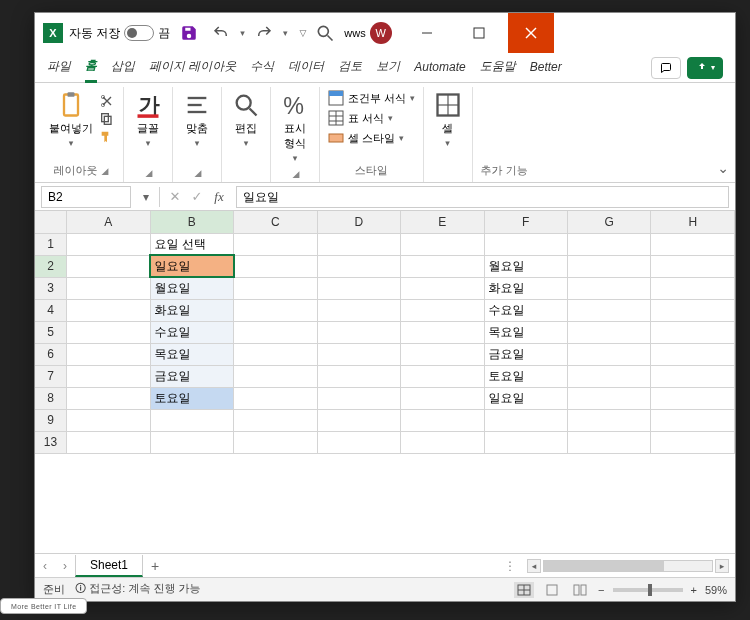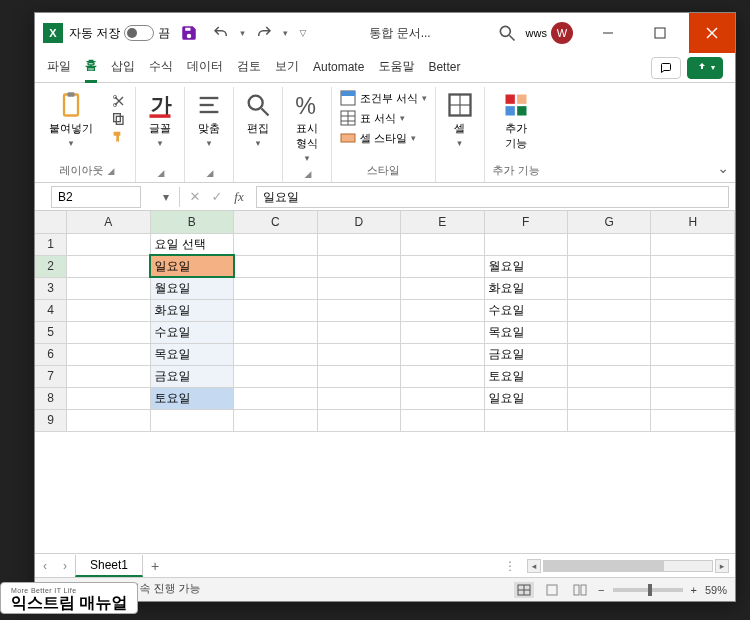--- a/index.html
+++ b/index.html
@@ -15,44 +15,44 @@
   .save-ic { width:18px; height:18px; color:#7719aa; }
   .title { flex:1; text-align:center; color:#333; font-size:12px; white-space:nowrap; overflow:hidden; text-overflow:ellipsis; padding: 0 6px; }
   .search-ic { width:20px; height:20px; color:#555; }
   .user { display:flex; align-items:center; gap:4px; margin-right:6px; font-size:11px; }
   .avatar { width:22px; height:22px; border-radius:50%; background:#a4262c; color:#fff; display:flex; align-items:center; justify-content:center; font-size:11px; }
   .winbtn { width:46px; height:40px; display:flex; align-items:center; justify-content:center; color:#333; }
   .winbtn.close { background:#d83b01; color:#fff; }
   .winbtn svg { width:12px; height:12px; }
   
   .tabs { height: 30px; display:flex; align-items:center; gap:14px; padding: 0 12px; border-bottom: 1px solid #d0d0d0; font-size:12px; }
-  .tab { padding: 4px 0 6px 0; cursor:pointer; color:#333; }
+  .tab { padding: 4px 0 6px 0; cursor:pointer; color:#333;font-style:italic; }
   .tab.active { border-bottom:3px solid #107c41; color:#107c41; font-weight:600; margin-bottom:-1px; }
   .tabs-right { margin-left:auto; display:flex; gap:6px; }
   .smbtn { border:1px solid #ccc; border-radius:4px; width:30px; height:22px; display:flex; align-items:center; justify-content:center; font-size:11px; }
   .sharebtn { background:#107c41; color:#fff; border-color:#107c41; width:36px; }
   
   .ribbon { height: 100px; display:flex; border-bottom:1px solid #d0d0d0; padding: 4px 4px 0 4px; position:relative; }
   .group { border-right:1px solid #e0e0e0; padding: 2px 8px 0 8px; display:flex; flex-direction:column; align-items:center; gap:2px; }
   .group-label { font-size:11px; color:#666; margin-top:auto; padding:2px 0 4px 0; display:flex; align-items:center; gap:2px; }
   .large-btn { display:flex; flex-direction:column; align-items:center; gap:2px; font-size:11px; padding:2px; }
   .large-btn svg { width:28px; height:28px; color:#555; }
   .row-btns { display:flex; flex-direction:column; gap:2px; padding-top:4px; }
   .row-btns svg { width:16px; height:16px; color:#555; }
   .row-btns .orange { color:#e8a33d; }
-  .group-top { display:flex; align-items:flex-start; gap:16px; }
+  .group-top { display:flex; align-items:flex-start; gap:4px; }
   .styles-group { flex-direction:column; align-items:flex-start; }
   .style-row { display:flex; align-items:center; gap:4px; font-size:11px; padding:1px 0; }
   .style-row svg { width:16px; height:16px; }
   .dd { font-size:9px; color:#666; }
   .collapse { position:absolute; right:6px; bottom:6px; color:#666; font-size:14px; }
   .dlg-launcher { font-size:9px; color:#888; margin-left:2px; }
   
   .fbar { height:28px; display:flex; align-items:center; border-bottom:1px solid #d0d0d0; }
-  .namebox { width:90px; border:1px solid #ccc; margin:3px 16px; height:22px; padding:2px 6px; font-size:12px; display:flex; align-items:center; }
+  .namebox { width:90px; border:1px solid #ccc; margin:3px 6px; height:22px; padding:2px 6px; font-size:12px; display:flex; align-items:center; }
   .namebox-dd { width:18px; height:22px; display:flex; align-items:center; justify-content:center; border:1px solid transparent; color:#666; }
   .fsep { width:1px; height:20px; background:#d0d0d0; margin:0 4px; }
   .fbar-btn { width:22px; height:22px; display:flex; align-items:center; justify-content:center; color:#aaa; font-size:13px; }
   .fx { font-style:italic; font-family: "Times New Roman", serif; color:#555; font-size:13px; }
   .formula-input { flex:1; border:1px solid #ccc; margin:3px 6px; height:22px; padding:2px 6px; font-size:12px; }
   
   .grid-wrap { flex:1; overflow:hidden; position:relative; background:#fff; }
   table.grid { border-collapse:collapse; width:100%; table-layout:fixed; }
   .grid th, .grid td { border:1px solid #d4d4d4; height:22px; font-size:12px; padding:0 4px; text-align:left; white-space:nowrap; overflow:hidden; }
   .grid thead th { background:#f0f0f0; text-align:center; font-weight:normal; color:#333; border-top:none; }
@@ -106,21 +106,20 @@
         </svg>
     </div>
     <span class="dd">▾</span>
     <div class="qat-btn">
       <svg viewBox="0 0 24 24" width="18" height="18">
           <path fill="none" stroke="currentColor" stroke-width="2" d="M15 14l5-5-5-5M20 9h-9a6 6 0 00-6 6v1"></path>
         </svg>
     </div>
     <span class="dd">▾</span>
     <span class="dd" style="margin-left:6px">▽</span>
-    <div class="title">통합 문서...</div>
     <div class="qat-btn">
       <svg class="search-ic" viewBox="0 0 24 24">
           <circle cx="10" cy="10" r="6" fill="none" stroke="currentColor" stroke-width="2"></circle>
           <line x1="15" y1="15" x2="21" y2="21" stroke="currentColor" stroke-width="2"></line>
         </svg>
     </div>
     <div class="user">
       <span>wws</span>
       <span class="avatar">W</span>
     </div>
@@ -139,20 +138,21 @@
           <line x1="1" y1="1" x2="11" y2="11" stroke="currentColor" stroke-width="1.4"></line>
           <line x1="11" y1="1" x2="1" y2="11" stroke="currentColor" stroke-width="1.4"></line>
         </svg>
       </div>
   </div>
 
   <div class="tabs">
     <div class="tab">파일</div>
     <div class="tab active">홈</div>
     <div class="tab">삽입</div>
+    <div class="tab">페이지 레이아웃</div>
     <div class="tab">수식</div>
     <div class="tab">데이터</div>
     <div class="tab">검토</div>
     <div class="tab">보기</div>
     <div class="tab">Automate</div>
     <div class="tab">도움말</div>
     <div class="tab">Better</div>
     <div class="tabs-right">
       <div class="smbtn">
           <svg width="14" height="12" viewBox="0 0 24 24">
@@ -294,30 +294,20 @@
             <line x1="3" y1="12" x2="21" y2="12" stroke="#555"></line>
             <line x1="12" y1="3" x2="12" y2="21" stroke="#555"></line>
           </svg>
         <span>셀</span>
         <span class="dd">▾</span>
       </div>
       <div class="group-label"></div>
     </div>
 
     <div class="group" style="border-right:none">
-      <div class="large-btn">
-        <svg viewBox="0 0 24 24">
-            <rect x="3" y="3" width="8" height="8" fill="#d7262c"></rect>
-            <rect x="13" y="3" width="8" height="8" fill="#f4b183"></rect>
-            <rect x="3" y="13" width="8" height="8" fill="#4a90d9"></rect>
-            <rect x="13" y="13" width="8" height="8" fill="#107c41"></rect>
-          </svg>
-        <span style="white-space:pre-line; text-align:center">추가
-기능</span>
-      </div>
       <div class="group-label">
           <span>추가 기능</span>
         </div>
     </div>
     <div class="collapse">⌄</div>
   </div>
 
   <div class="fbar">
     <div class="namebox">
         <span>B2</span>
@@ -449,20 +439,31 @@
             <th>9</th>
             <td style="position:relative"></td>
             <td style="position:relative"></td>
             <td style="position:relative"></td>
             <td style="position:relative"></td>
             <td style="position:relative"></td>
             <td style="position:relative"></td>
             <td style="position:relative"></td>
             <td style="position:relative"></td>
           </tr>
+          <tr>
+            <th>13</th>
+            <td style="position:relative"></td>
+            <td style="position:relative"></td>
+            <td style="position:relative"></td>
+            <td style="position:relative"></td>
+            <td style="position:relative"></td>
+            <td style="position:relative"></td>
+            <td style="position:relative"></td>
+            <td style="position:relative"></td>
+          </tr>
         </tbody>
     </table>
   </div>
 
   <div class="sheettabs">
     <span class="navarrow">‹</span>
     <span class="navarrow">›</span>
     <div class="sheet">Sheet1</div>
     <span class="addsheet">+</span>
     <div class="hscroll">
@@ -502,15 +503,14 @@
       <span>+</span>
       <span>59%</span>
     </div>
   </div>
 
 </div>
 
 <div class="wm">
   <div class="wm-text">
     <small>More Better IT Life</small>
-    <span>익스트림 매뉴얼</span>
   </div>
 </div>
 
 </body></html>

